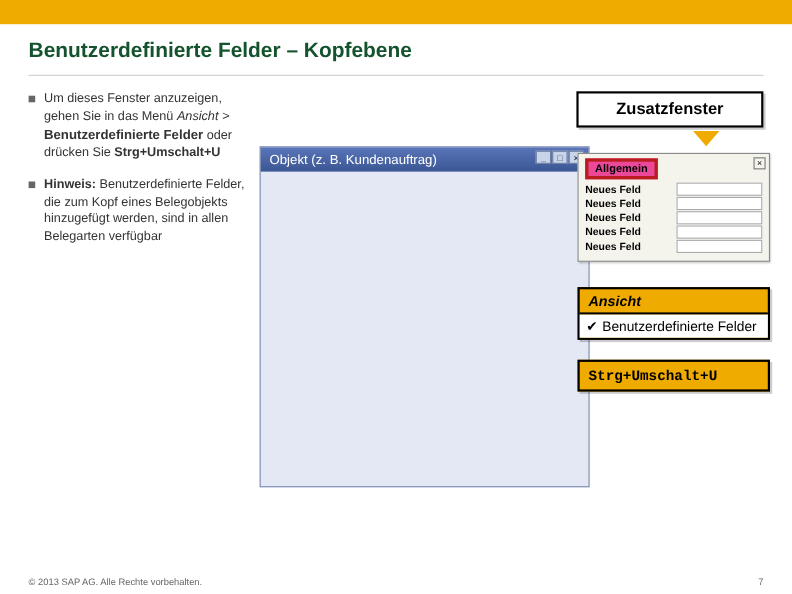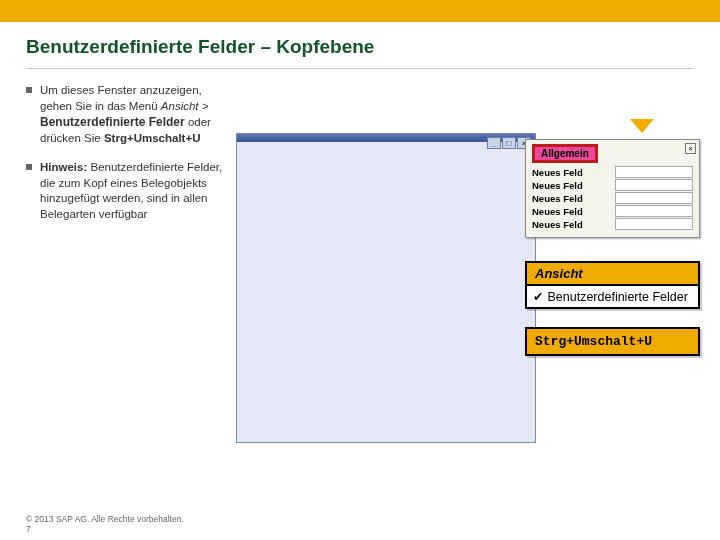--- a/index.html
+++ b/index.html
@@ -25,21 +25,21 @@
   .sub-panel .tab { font-size: 10px; font-weight: bold; background: #ec4899; border: 3px solid #b91c1c; display: inline-block; padding: 1px 6px; margin-bottom: 2px; }
   .sub-close { position: absolute; right: 3px; top: 3px; width: 11px; height: 11px; border: 1px solid #777; font-size: 8px; text-align: center; line-height: 9px; }
   .sub-row { display: flex; align-items: center; font-size: 9.5px; margin: 1px 0; gap: 28px; }
   .sub-row .lbl { width: 55px; font-weight: bold; }
   .sub-row .inp { flex: 1; height: 12px; background: #fff; border: 1px solid #aaa; }
   .callout-ansicht { position: absolute; top: 178px; right: -6px; width: 175px; border: 2px solid #000; background: #f0ab00; box-shadow: 2px 2px 0 rgba(0,0,0,0.2); }
   .ansicht-head { font-size: 13px; font-weight: bold; font-style: italic; padding: 3px 8px; border-bottom: 2px solid #000; }
   .ansicht-body { background: #fff; padding: 3px 6px; font-size: 12.5px; display: flex; align-items: center; gap: 4px; }
   .check { font-family: Arial; }
   .callout-shortcut { position: absolute; top: 244px; right: -6px; width: 175px; border: 2px solid #000; background: #f0ab00; padding: 5px 8px; font-size: 13px; font-weight: bold; font-family: "Courier New", monospace; box-shadow: 2px 2px 0 rgba(0,0,0,0.2); }
-  .footer { position: absolute; bottom: 6px; left: 26px; right: 26px; display: flex; justify-content: space-between; font-size: 8.5px; color: #666; flex-direction: column; }
+  .footer { position: absolute; bottom: 6px; left: 26px; right: 26px; display: flex; justify-content: space-between; font-size: 8.5px; color: #666; }
 </style>
 </head>
 <body>
 
 <div class="top-bar"></div>
 <div class="title">Benutzerdefinierte Felder – Kopfebene</div>
 <div class="hr"></div>
 
 <div class="content">
   <ul class="bullets">
@@ -47,28 +47,32 @@
       <span>Um dieses Fenster anzuzeigen, gehen Sie in das Menü </span><span class="menu-path">Ansicht &gt; </span><span class="bold-term">Benutzerdefinierte Felder</span><span> oder drücken Sie </span><span class="strong">Strg+Umschalt+U</span>
     </li>
     <li>
       <span class="strong">Hinweis:</span><span> Benutzerdefinierte Felder, die zum Kopf eines Belegobjekts hinzugefügt werden, sind in allen Belegarten verfügbar</span>
     </li>
   </ul>
 
   <div class="right">
     <div class="app-window">
       <div class="app-title">
+        <span>Objekt (z. B. Kundenauftrag)</span>
         <div class="win-btns">
           <div class="win-btn">_</div>
           <div class="win-btn">□</div>
           <div class="win-btn">×</div>
         </div>
       </div>
     </div>
 
+    <div class="callout-zusatz">
+      <span>Zusatzfenster</span>
+    </div>
     <div class="zusatz-arrow"></div>
 
     <div class="sub-panel">
       <div class="sub-close">×</div>
       <div class="tab">Allgemein</div>
       <div class="sub-row">
           <span class="lbl">Neues Feld</span>
           <span class="inp"></span>
         </div>
       <div class="sub-row">

